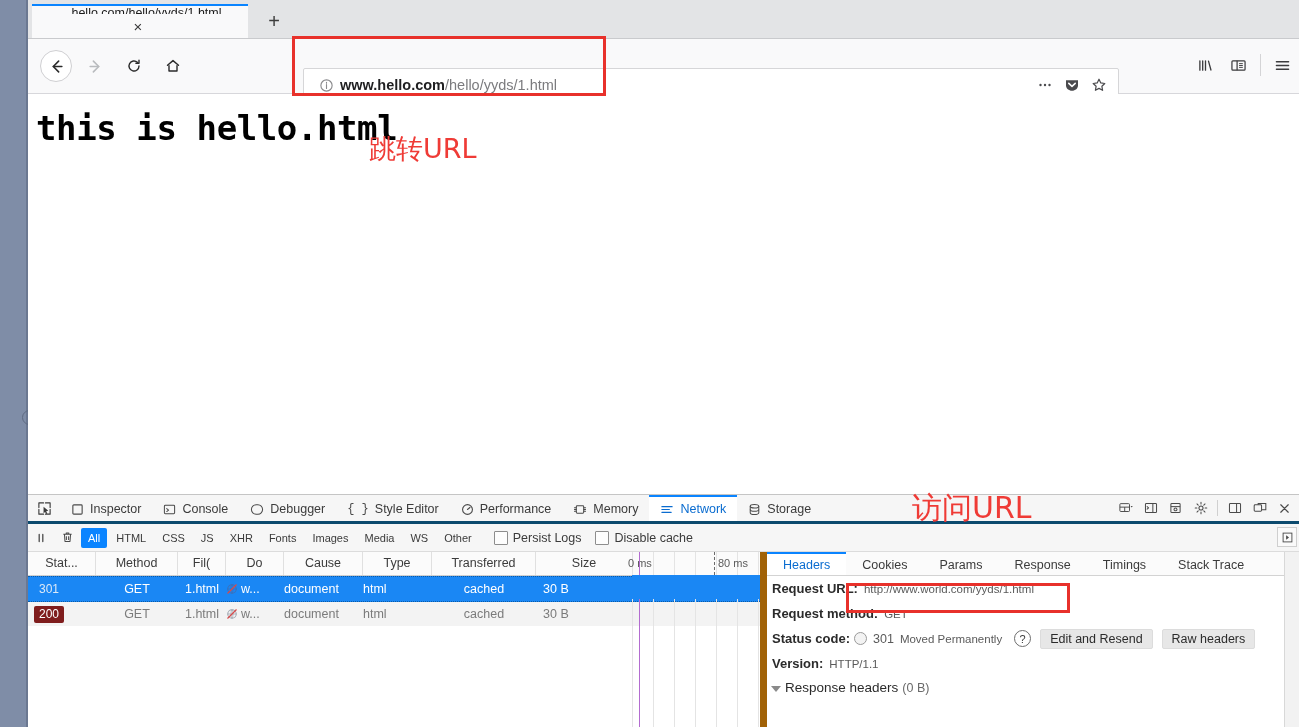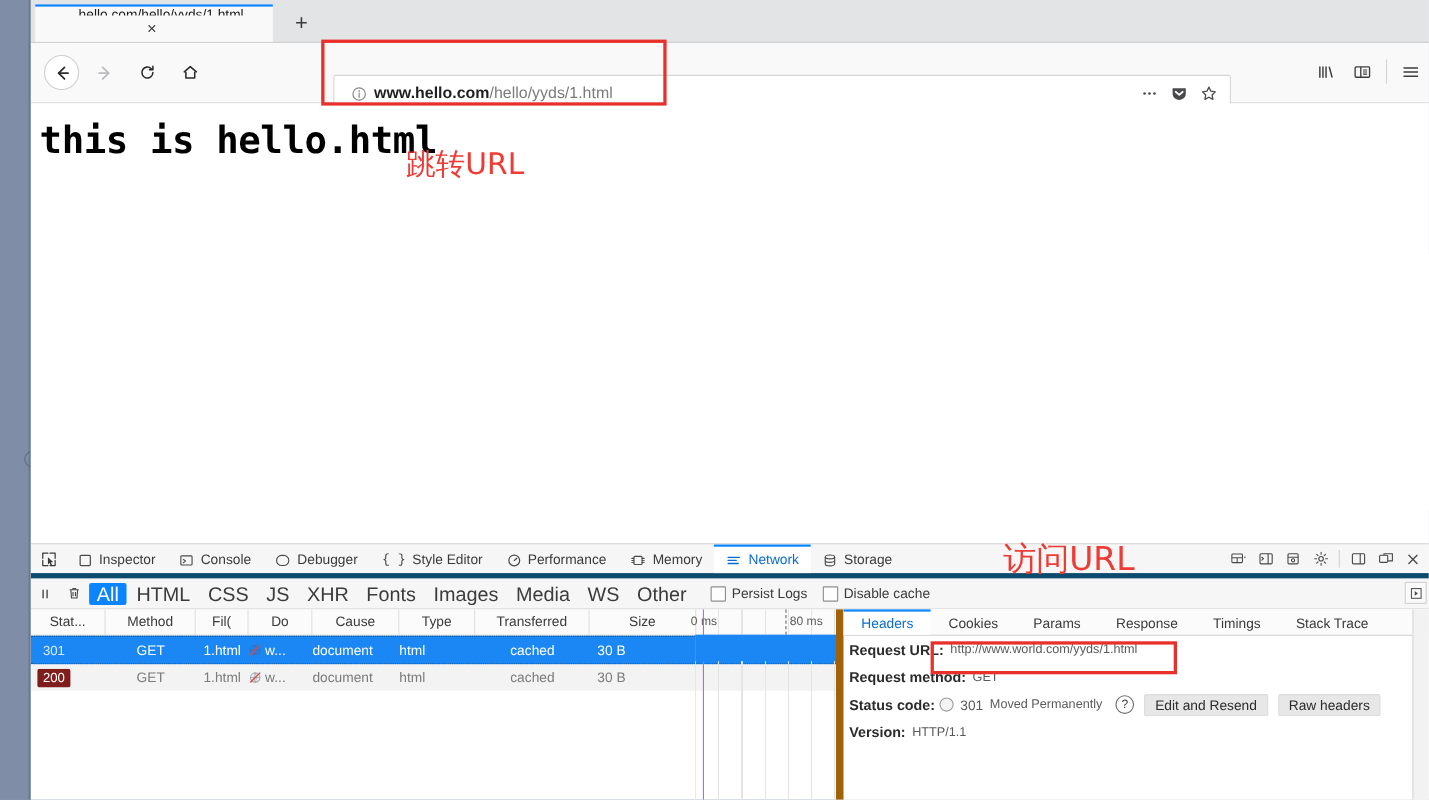--- a/index.html
+++ b/index.html
@@ -150,21 +150,21 @@
   
   .devtools {
     position: absolute; left: 0; bottom: 0; width: 1271px; height: 232px;
     background: #ffffff;
     border-top: 1px solid #c5c5c5;
     font-size: 12.5px;
     color: #3b3b3b;
   }
   .dt-toolbar {
     height: 26px; background: #f6f6f6;
-    border-bottom: 5px solid #0c4a6e;
+    border-bottom: 3px solid #0c4a6e;
     display: flex; align-items: stretch;
     position: relative;
   }
   .dt-picker {
     width: 32px; display: flex; align-items: center; justify-content: center;
     color: #3a3a3a;
   }
   .dt-tab {
     display: flex; align-items: center; gap: 6px;
     padding: 0 11px; color: #3b3b3b; font-size: 12.5px;
@@ -188,21 +188,21 @@
   .net-toolbar {
     height: 27px; background: #f6f6f6;
     border-bottom: 1px solid #dcdcdc;
     display: flex; align-items: center; position: relative;
   }
   .nt-ic {
     width: 26px; height: 22px; display: flex;
     align-items: center; justify-content: center; color: #4a4a4a;
   }
   .filter-pill {
-    padding: 2px 7px; margin: 10px 1px; font-size: 18px;
+    padding: 2px 7px; margin: 10px 1px; font-size: 11px;
     color: #3b3b3b; border-radius: 2px; line-height: 16px;
   }
   .filter-pill.active { background: #0a84ff; color: #ffffff; }
   .chk {
     display: flex; align-items: center; gap: 5px;
     margin-left: 14px; font-size: 12.5px; color: #3b3b3b;
   }
   .chk .box {
     width: 12px; height: 12px; border: 1px solid #8d8d8d;
     background: #fdfdfd; border-radius: 1px;
@@ -681,20 +681,25 @@
             <span class="dp-btn">Edit and Resend</span>
             <span class="dp-btn">Raw headers</span>
           </div>
 
           <div class="dp-row">
             <span class="dp-label">Version:</span>
             <span class="dp-val">HTTP/1.1</span>
           </div>
 
 
+          <div class="dp-section">
+            <span class="tri"></span>
+            <span>Response headers</span>
+            <span class="resp-count">(0 B)</span>
+          </div>
 
           <div class="pane-edge"></div>
         </div>
       </div>
     </div>
   </div>
 
   <div class="anno-box" style="left:292px; top:36px; width:314px; height:60px;"></div>
   <div class="anno-text" style="left:369px; top:131px;">跳转URL</div>
 

